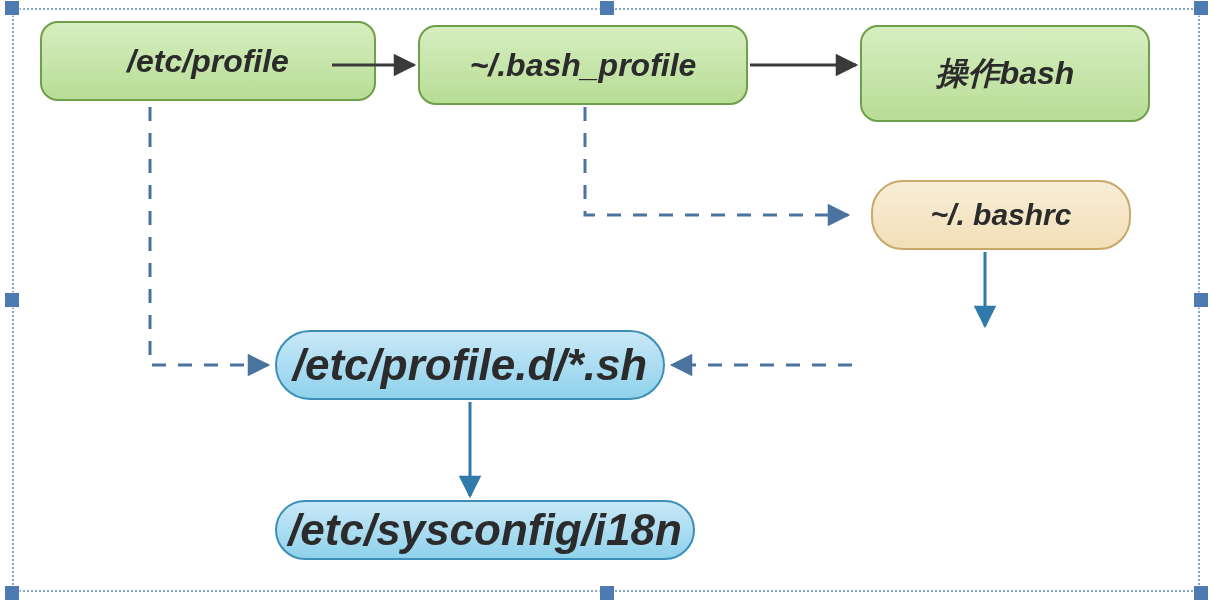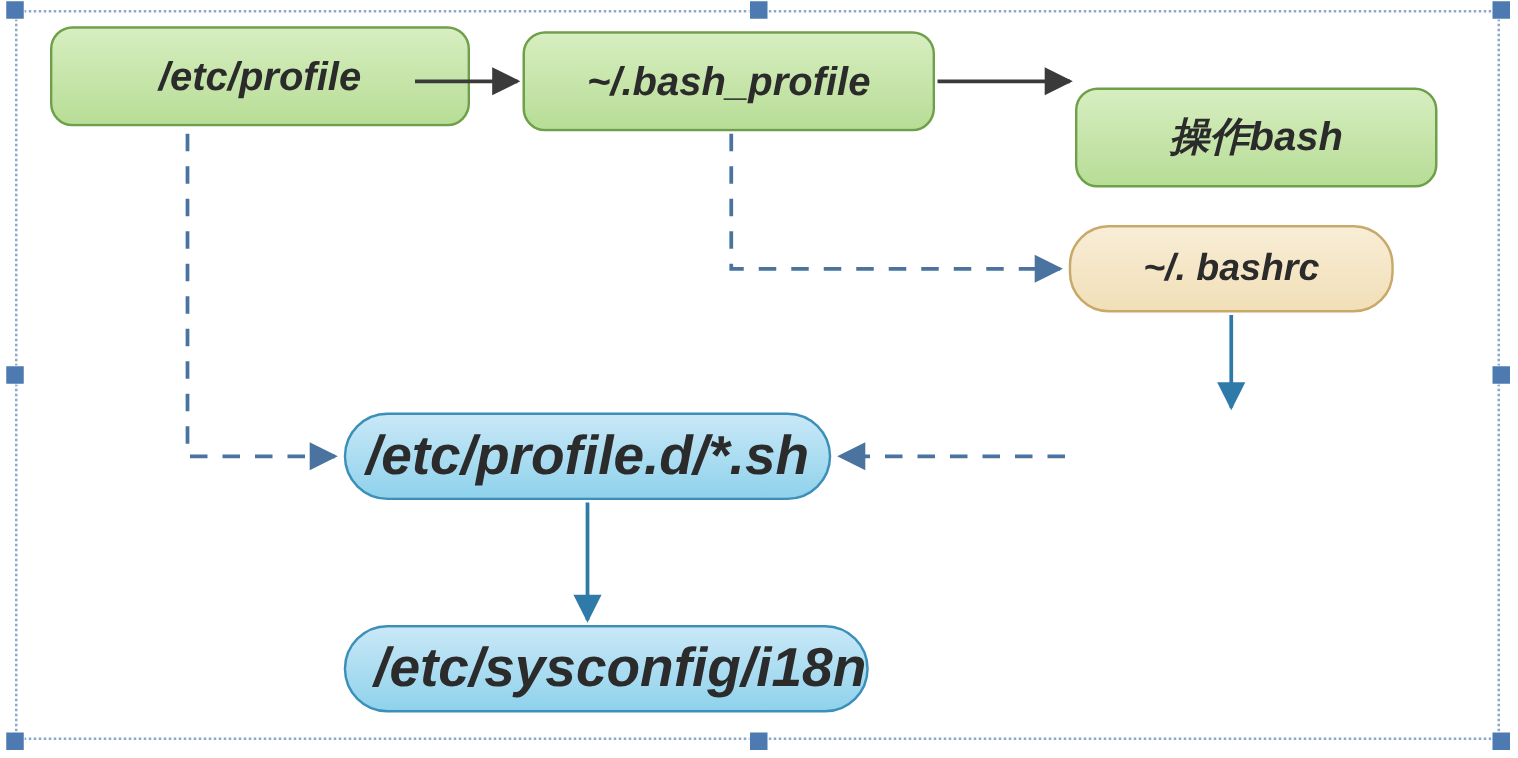--- a/index.html
+++ b/index.html
@@ -46,20 +46,21 @@
     background: linear-gradient(#d7eec0, #b7dd96);
     border: 2px solid #6e9f49;
     border-radius: 18px;
     font-size: 32px;
   }
   .node-tan {
     background: linear-gradient(#f8edd6, #f1dfb7);
     border: 2px solid #c9a96a;
     border-radius: 32px;
     font-size: 30px;
+    margin-left: 16px;
   }
   .node-blue {
     background: linear-gradient(#c9e8f7, #8fd2ec);
     border: 2px solid #3b8fb9;
     border-radius: 40px;
     font-size: 44px;
   }
   svg.overlay {
     position: absolute;
     left: 0;
@@ -86,34 +87,34 @@
   <div class="handle" style="left:1194px; top:586px;"></div>
 
   <div class="node node-green" style="left:40px; top:21px; width:336px; height:80px;">
     <span>/etc/profile</span>
   </div>
 
   <div class="node node-green" style="left:418px; top:25px; width:330px; height:80px;">
     <span>~/.bash_profile</span>
   </div>
 
-  <div class="node node-green" style="left:860px; top:25px; width:290px; height:80px;margin-top:45px;">
+  <div class="node node-green" style="left:860px; top:25px; width:290px; height:97px;">
     <span>操作bash</span>
   </div>
 
   <div class="node node-tan" style="left:855px; top:180px; width:260px; height:70px;">
     <span>~/. bashrc</span>
   </div>
 
 
   <div class="node node-blue" style="left:275px; top:330px; width:390px; height:70px;">
     <span>/etc/profile.d/*.sh</span>
   </div>
 
-  <div class="node node-blue" style="left:275px; top:500px; width:420px; height:70px;justify-content:flex-end;">
+  <div class="node node-blue" style="left:275px; top:500px; width:420px; height:60px;">
     <span>/etc/sysconfig/i18n</span>
   </div>
 
   <svg class="overlay">
     <defs>
       <marker id="arrow-dark" viewBox="0 0 12 12" refX="10" refY="6" markerWidth="9" markerHeight="9" orient="auto-start-reverse">
         <path d="M1,1 L11,6 L1,11 z" fill="#3a3a3a"></path>
       </marker>
       <marker id="arrow-dash" viewBox="0 0 12 12" refX="10" refY="6" markerWidth="9" markerHeight="9" orient="auto-start-reverse">
         <path d="M1,1 L11,6 L1,11 z" fill="#4a73a0"></path>

